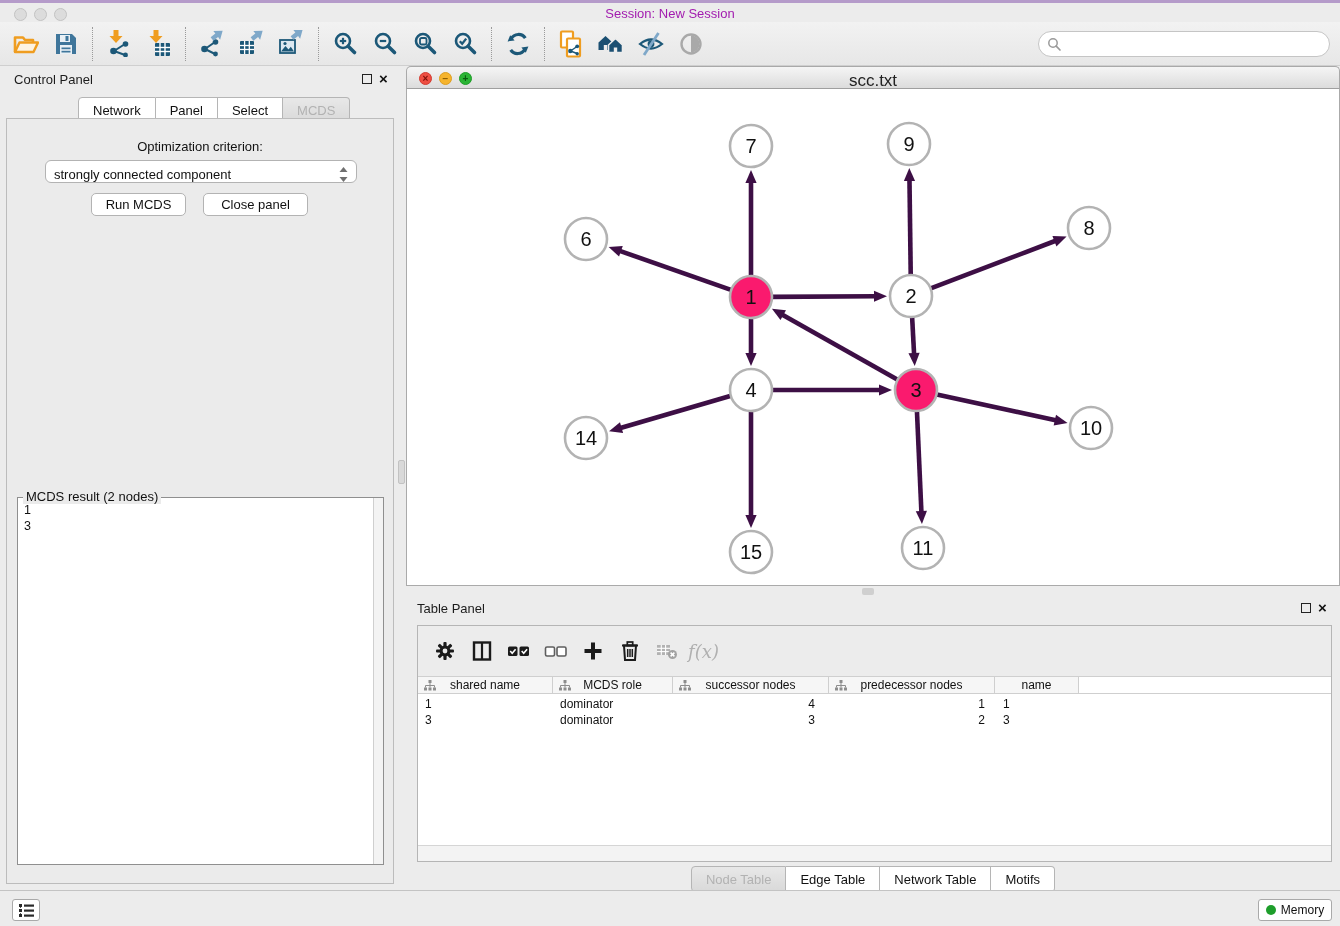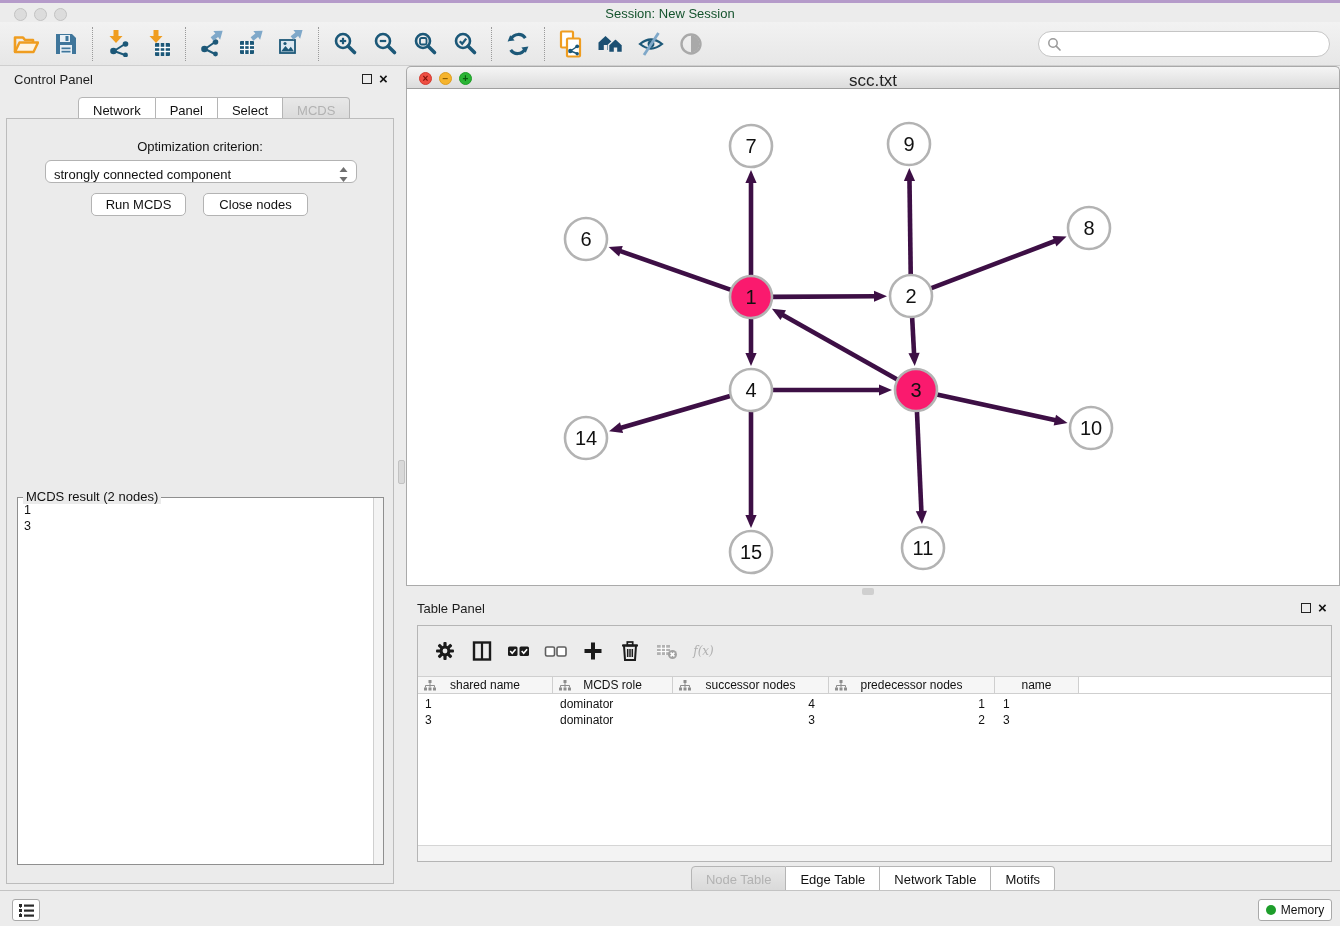--- a/index.html
+++ b/index.html
@@ -5,21 +5,21 @@
   * { box-sizing: border-box; }
   html,body { margin:0; padding:0; }
   body {
     width:1340px; height:926px; position:relative; overflow:hidden;
     background:#ececec; font-family:"Liberation Sans", sans-serif; color:#111;
     -webkit-font-smoothing:antialiased;
   }
   
   .top-strip { position:absolute; left:0; top:0; width:100%; height:3px; background:#b59bca; }
   .titlebar { position:absolute; left:0; top:3px; width:100%; height:19px; background:#ececec; }
-  .titlebar .title { position:absolute; left:0; right:0; top:3px; text-align:center; font-size:13px; color:#14532d; }
+  .titlebar .title { position:absolute; left:0; right:0; top:3px; text-align:center; font-size:13px; color:#a21caf; }
   .tl-dot { position:absolute; top:5px; width:13px; height:13px; border-radius:50%; background:#dcdcdc; border:1px solid #c3c3c3; }
   
   .toolbar {
     position:absolute; left:0; top:22px; width:100%; height:44px;
     background:linear-gradient(#f2f2f2,#e7e7e7); border-bottom:1px solid #cfcfcf;
     display:flex; align-items:center; padding-left:6px;
   }
   .tbtn { width:40px; height:40px; display:flex; align-items:center; justify-content:center; flex:0 0 auto; }
   .tsep { width:1px; height:34px; border-left:1px dotted #9a9a9a; margin:0 6px; flex:0 0 auto; }
   .search-wrap { position:absolute; right:10px; top:9px; width:292px; height:26px; background:#fff;
@@ -62,21 +62,21 @@
   .t-yel { left:32px; background:#f6b42d; border:1px solid #dd9e21; color:#8a5c00; }
   .t-grn { left:52px; background:#2ab434; border:1px solid #1f9c29; color:#0a5b10; }
   .net-canvas { position:absolute; left:0; top:23px; width:934px; height:497px; background:#fff;
     border:1px solid #aaa; border-top:none; }
   .h-grip { position:absolute; left:457px; top:522px; width:12px; height:8px; background:#cfcfcf; border-radius:2px; }
   
   .tp { position:absolute; left:406px; top:595px; width:934px; height:295px; }
   .tp-container { position:absolute; left:11px; top:30px; width:915px; height:237px; border:1px solid #b5b5b5; background:#fff; }
   .tp-toolbar { position:absolute; left:0; top:0; width:100%; height:50px; background:#ececec; display:flex; align-items:center; padding-left:8px; }
   .tp-btn { width:37px; height:36px; display:flex; align-items:center; justify-content:center; flex:0 0 auto; }
-  .fx { font-family:"DejaVu Serif", serif; font-style:italic; font-size:12px; color:#b0b0b0; }
+  .fx { font-family:"DejaVu Serif", serif; font-style:italic; font-size:18px; color:#b0b0b0; }
   .thead { position:absolute; left:0; top:50px; width:100%; height:18px; display:flex; border-top:1px solid #cfcfcf; border-bottom:1px solid #cfcfcf; background:#fff; }
   .th { position:relative; height:100%; background:#f6f6f6; border-right:1px solid #cfcfcf; font-size:12px;
     display:flex; align-items:center; justify-content:center; }
   .th .tree { position:absolute; left:6px; top:3px; }
   .trow { position:absolute; left:0; width:100%; height:16px; display:flex; font-size:12px; }
   .td { height:16px; display:flex; align-items:center; }
   .td.r { justify-content:flex-end; }
   .tp-hscroll { position:absolute; left:0; bottom:0; width:100%; height:16px; background:#f3f3f3; border-top:1px solid #d5d5d5; }
   .tp-tabs { position:absolute; left:0; right:0; top:271px; display:flex; justify-content:center; }
   
@@ -277,21 +277,21 @@
   <div class="cp-content">
     <div class="opt-label">Optimization criterion:</div>
     <div class="selectbox">
       <span class="sel-text">strongly connected component</span>
       <svg width="9" height="15" viewBox="0 0 9 15">
           <path d="M4.5 0 L8.5 5 H0.5 Z" fill="#6f6f6f"></path>
           <path d="M4.5 15 L0.5 10 H8.5 Z" fill="#6f6f6f"></path>
         </svg>
     </div>
     <div class="btn" style="left:84px; top:74px; width:95px;">Run MCDS</div>
-    <div class="btn" style="left:196px; top:74px; width:105px;">Close nodes</div>
+    <div class="btn" style="left:196px; top:74px; width:105px;">Close panel</div>
     <div class="result-label">MCDS result (2 nodes)</div>
     <div class="result-box">
       <div class="result-items">
         <div>1</div>
         <div>3</div>
       </div>
       <div class="result-scroll"></div>
     </div>
   </div>
 </div>

